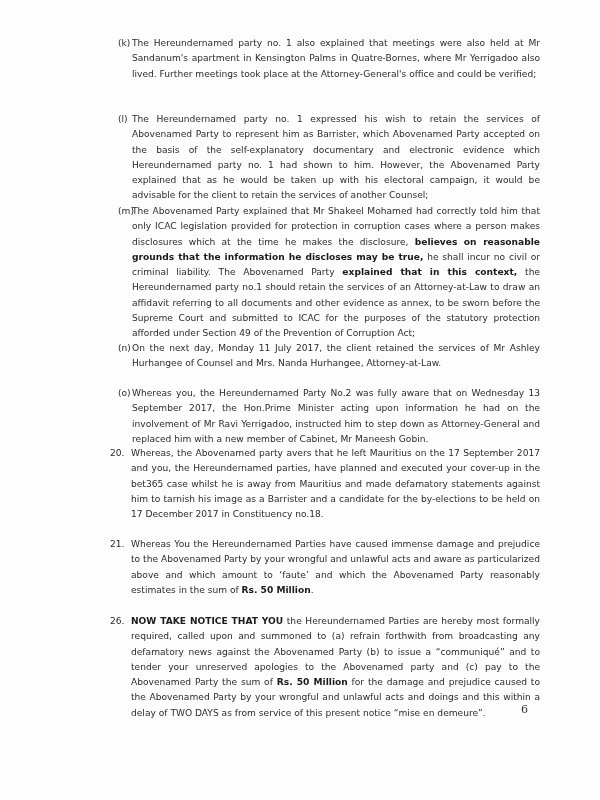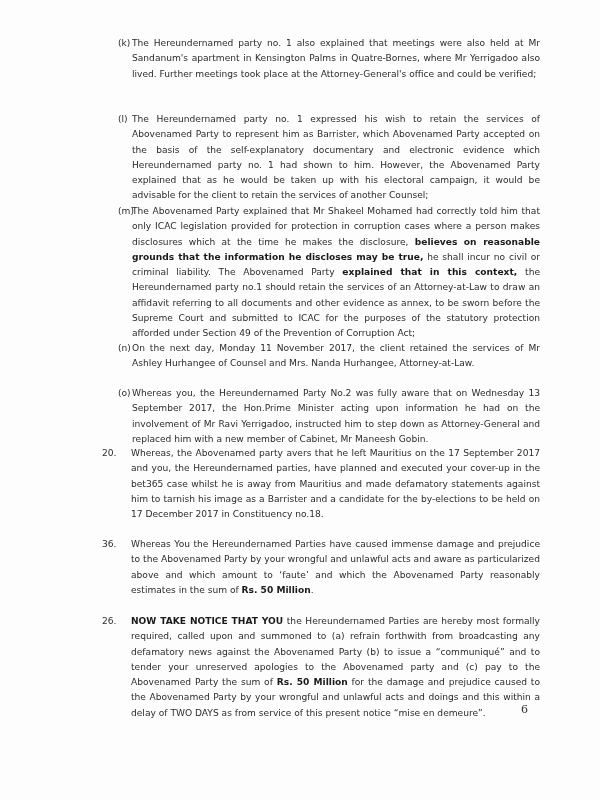--- a/index.html
+++ b/index.html
@@ -12,21 +12,21 @@
       font-size: 9.1px;
       line-height: 15.3px;
     }
     .item { position: absolute; text-align: justify; }
     .item .lbl { position: absolute; top: 0; }
     .item .txt { display: block; }
     .sub { left: 118px; width: 422px; }
     .sub .lbl { left: 0; }
     .sub .txt { margin-left: 14px; }
     .num { left: 102px; width: 438px; }
-    .num .lbl { left: 0; }
+    .num .lbl { left: 8px; }
     .num .txt { margin-left: 29px; }
     b { font-weight: bold; color: #1a1a1a; }
     .pageno {
       position: absolute; left: 521px; top: 702px;
       font-family: "DejaVu Serif", serif; font-size: 11px; color: #333;
     }
   </style>
 </head>
 <body>
 
@@ -42,35 +42,35 @@
     <span class="txt"><span>The Hereundernamed party no. 1 expressed his wish to retain the services of Abovenamed Party to represent him as Barrister, which Abovenamed Party accepted on the basis of the self-explanatory documentary and electronic evidence which Hereundernamed party no. 1 had shown to him. However, the Abovenamed Party explained that as he would be taken up with his electoral campaign, it would be advisable for the client to retain the services of another Counsel;</span></span>
   </div>
 
   <div class="item sub" style="top:204px">
     <span class="lbl">(m)</span>
     <span class="txt"><span>The Abovenamed Party explained that Mr Shakeel Mohamed had correctly told him that only ICAC legislation provided for protection in corruption cases where a person makes disclosures which at the time he makes the disclosure, </span><b>believes on reasonable grounds that the information he discloses may be true,</b><span> he shall incur no civil or criminal liability. The Abovenamed Party </span><b>explained that in this context,</b><span> the Hereundernamed party no.1 should retain the services of an Attorney-at-Law to draw an affidavit referring to all documents and other evidence as annex, to be sworn before the Supreme Court and submitted to ICAC for the purposes of the statutory protection afforded under Section 49 of the Prevention of Corruption Act;</span></span>
   </div>
 
   <div class="item sub" style="top:341px">
     <span class="lbl">(n)</span>
-    <span class="txt"><span>On the next day, Monday 11 November 2017, the client retained the services of Mr Ashley Hurhangee of Counsel and Mrs. Nanda Hurhangee, Attorney-at-Law.</span></span>
+    <span class="txt"><span>On the next day, Monday 11 July 2017, the client retained the services of Mr Ashley Hurhangee of Counsel and Mrs. Nanda Hurhangee, Attorney-at-Law.</span></span>
   </div>
 
   <div class="item sub" style="top:386px">
     <span class="lbl">(o)</span>
     <span class="txt"><span>Whereas you, the Hereundernamed Party No.2 was fully aware that on Wednesday 13 September 2017, the Hon.Prime Minister acting upon information he had on the involvement of Mr Ravi Yerrigadoo, instructed him to step down as Attorney-General and replaced him with a new member of Cabinet, Mr Maneesh Gobin.</span></span>
   </div>
 
   <div class="item num" style="top:446px">
     <span class="lbl">20.</span>
     <span class="txt"><span>Whereas, the Abovenamed party avers that he left Mauritius on the 17 September 2017 and you, the Hereundernamed parties, have planned and executed your cover-up in the bet365 case whilst he is away from Mauritius and made defamatory statements against him to tarnish his image as a Barrister and a candidate for the by-elections to be held on 17 December 2017 in Constituency no.18.</span></span>
   </div>
 
   <div class="item num" style="top:537px">
-    <span class="lbl">36.</span>
+    <span class="lbl">21.</span>
     <span class="txt"><span>Whereas You the Hereundernamed Parties have caused immense damage and prejudice to the Abovenamed Party by your wrongful and unlawful acts and aware as particularized above and which amount to ‘faute’ and which the Abovenamed Party reasonably estimates in the sum of </span><b>Rs. 50 Million</b><span>.</span></span>
   </div>
 
   <div class="item num" style="top:614px">
     <span class="lbl">26.</span>
     <span class="txt"><b>NOW TAKE NOTICE THAT YOU</b><span> the Hereundernamed Parties are hereby most formally required, called upon and summoned to (a) refrain forthwith from broadcasting any defamatory news against the Abovenamed Party (b) to issue a “communiqué” and to tender your unreserved apologies to the Abovenamed party and (c) pay to the Abovenamed Party the sum of </span><b>Rs. 50 Million</b><span> for the damage and prejudice caused to the Abovenamed Party by your wrongful and unlawful acts and doings and this within a delay of TWO DAYS as from service of this present notice “mise en demeure”.</span></span>
   </div>
 
   <div class="pageno">6</div>
 </div>

